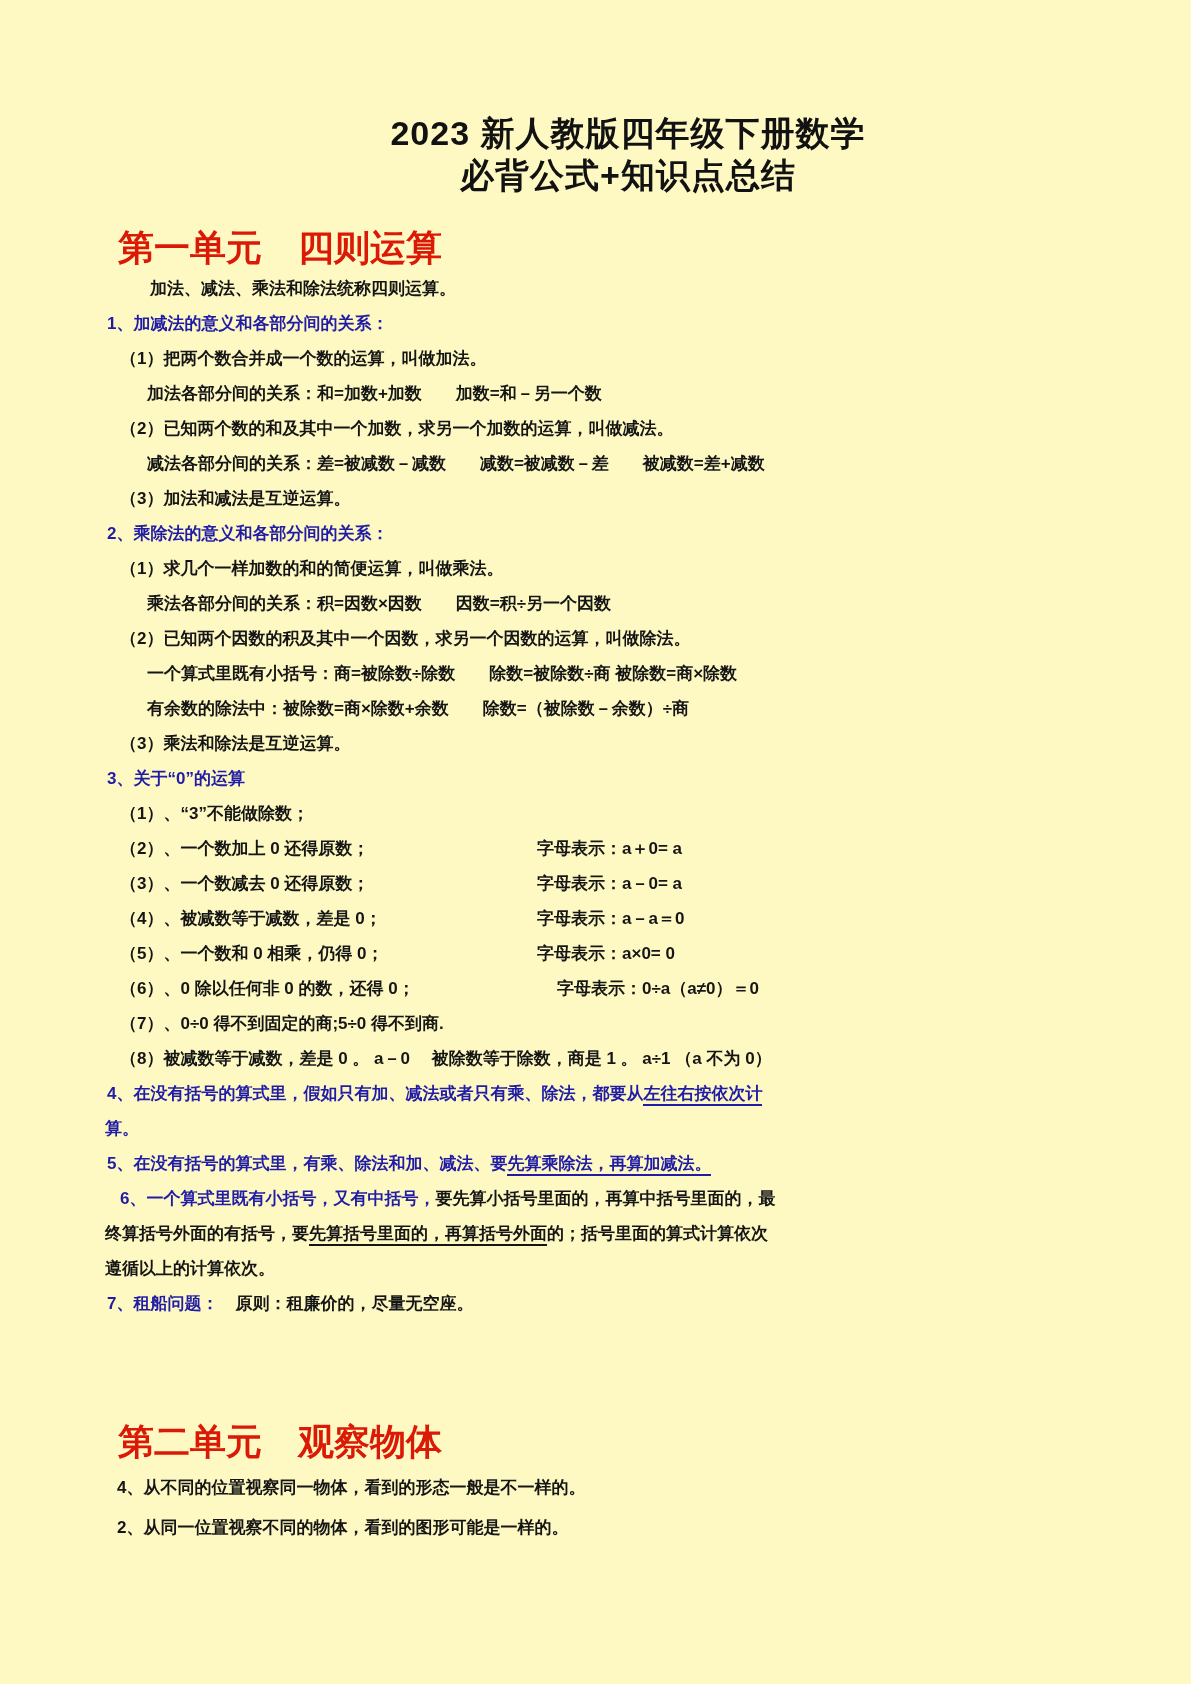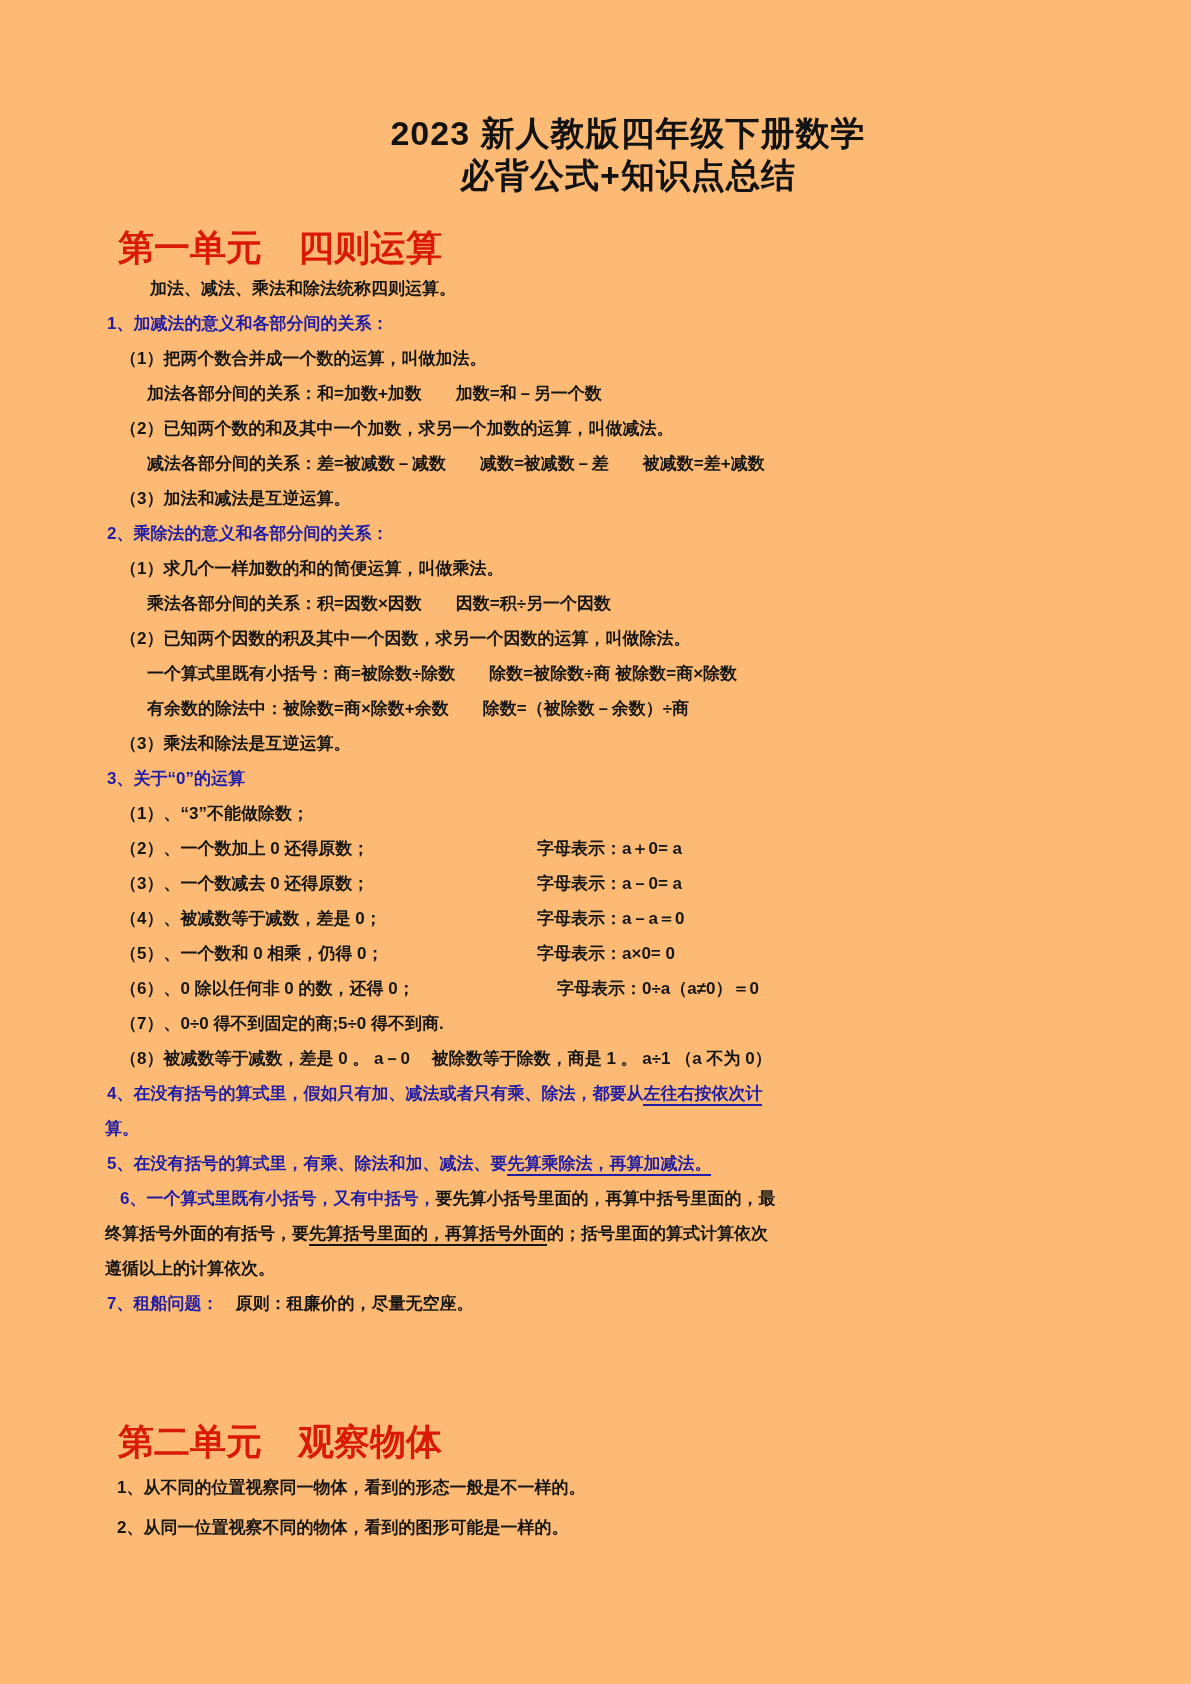--- a/index.html
+++ b/index.html
@@ -1,17 +1,17 @@
 <!DOCTYPE html>
 <html><head>
 <meta charset="utf-8">
 <style>
   html,body{margin:0;padding:0;background:#ffffff;}
   .page{
-    width:1191px;height:1684px;background:#fdba74;overflow:hidden;
+    width:1191px;height:1684px;background:#fef9c3;overflow:hidden;
     font-family:"Liberation Sans","DejaVu Sans",sans-serif;color:#151515;
     box-sizing:border-box;padding:0 40px 0 105px;
   }
   .doc-title{padding-top:112px;text-align:center;font-size:34px;line-height:42px;
     font-weight:700;color:#121212;letter-spacing:1px;}
   .unit-heading{font-size:36px;line-height:33px;font-weight:700;color:#da1a06;padding-left:13px;}
   .u1-heading{margin-top:35px;margin-bottom:7px;}
   .u2-heading{margin-top:104px;margin-bottom:10px;}
   .ln{position:relative;font-size:17px;line-height:35px;font-weight:600;color:#151515;white-space:nowrap;}
   .blue{color:#201ca6;}
@@ -74,16 +74,16 @@
   <div class="ln in"><span class="blue">5、在没有括号的算式里，有乘、除法和加、减法、要</span><span class="blue u">先算乘除法，再算加减法。</span></div>
 
   <div class="ln in6"><span class="blue">6、一个算式里既有小括号，又有中括号，</span><span>要先算小括号里面的，再算中括号里面的，最</span></div>
   <div class="ln i0"><span>终算括号外面的有括号，要</span><span class="u">先算括号里面的，再算括号外面</span><span>的；括号里面的算式计算依次</span></div>
   <div class="ln i0"><span>遵循以上的计算依次。</span></div>
 
   <div class="ln in"><span class="blue">7、租船问题：</span><span>　原则：租廉价的，尽量无空座。</span></div>
 
   <div class="unit-heading u2-heading">第二单元　观察物体</div>
 
-  <div class="ln u2-ln"><span>1、从不同的位置视察同一物体，看到的形态一般是不一样的。</span></div>
+  <div class="ln u2-ln"><span>4、从不同的位置视察同一物体，看到的形态一般是不一样的。</span></div>
   <div class="ln u2-ln"><span>2、从同一位置视察不同的物体，看到的图形可能是一样的。</span></div>
 
 </div>
 
 </body></html>

